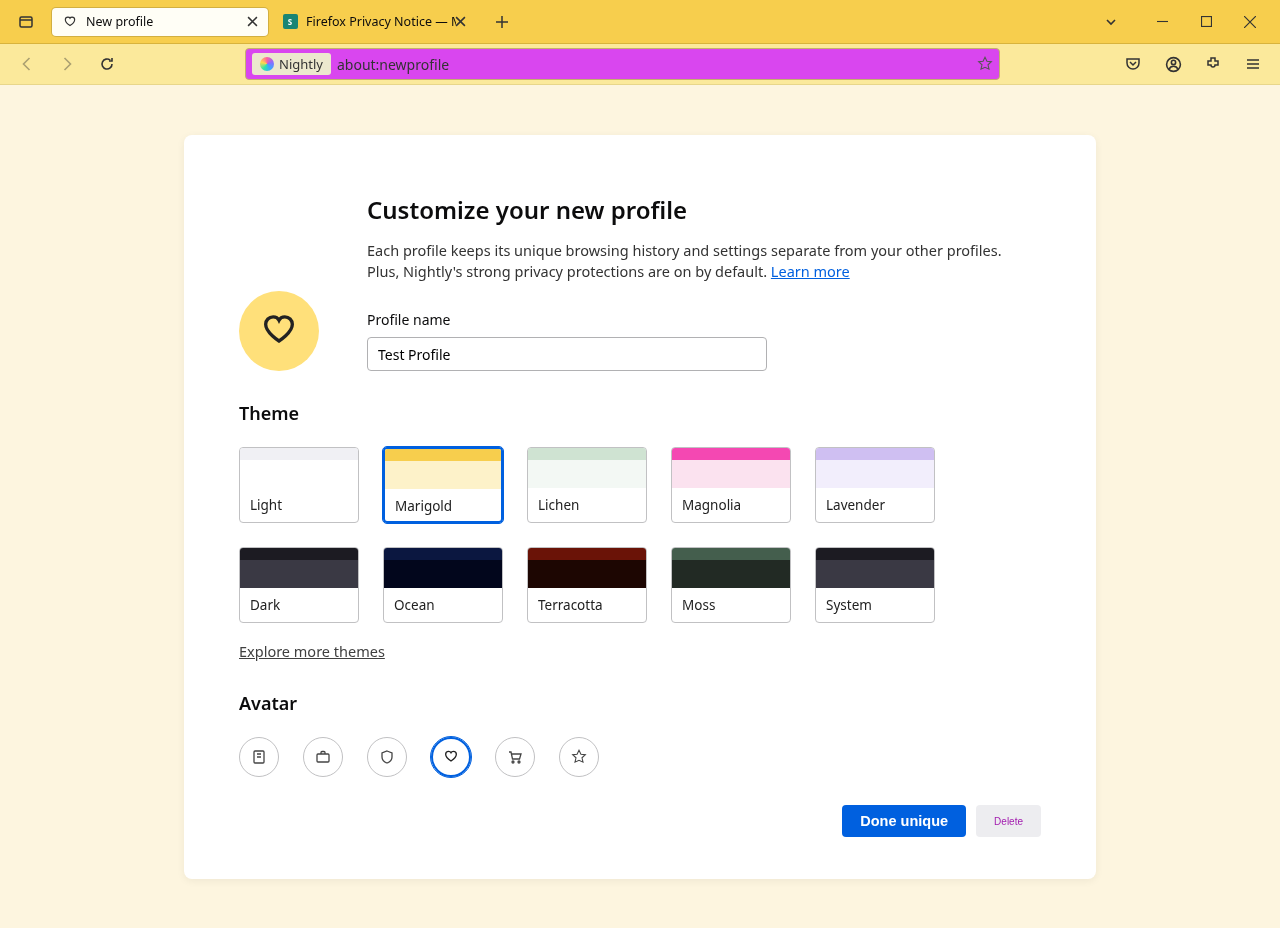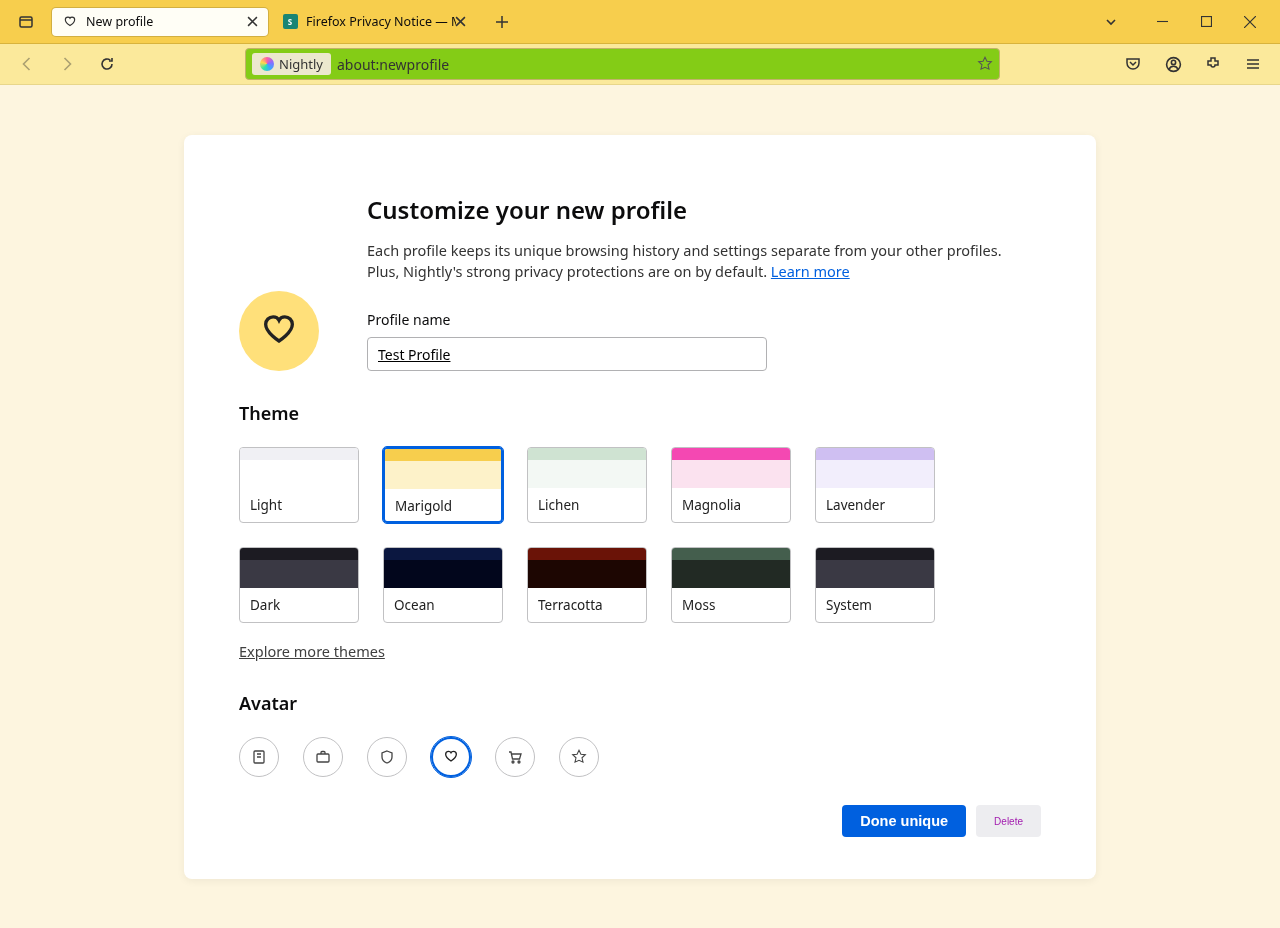--- a/index.html
+++ b/index.html
@@ -56,21 +56,21 @@
   .list-tabs-btn{width:34px;height:30px;display:flex;align-items:center;justify-content:center;margin-right:12px;}
 
   
   .navbar{
     height:41px;background:#fbe99b;display:flex;align-items:center;padding:0 10px;gap:6px;
     border-bottom:1px solid #e8d68a;
   }
   .nav-btn{width:34px;height:30px;display:flex;align-items:center;justify-content:center;border-radius:4px;color:#333;}
   .nav-btn.disabled{opacity:.4;}
   .urlbar{
-    flex:1;height:32px;background:#84cc16;border:1px solid #c3b26a;border-radius:4px;
+    flex:1;height:32px;background:#d946ef;border:1px solid #c3b26a;border-radius:4px;
     display:flex;align-items:center;padding:0 6px;margin:0 6px;gap:6px;
   }
   .identity{
     background:#ece8ce;border-radius:3px;padding:2px 8px;font-size:13px;display:flex;align-items:center;gap:5px;
     color:#333;
   }
   .identity-dot{width:14px;height:14px;border-radius:50%;background:conic-gradient(#ff5ea3, #8a6cff, #3aa8ff, #2ee6a8, #ffd84d, #ff5ea3);}
   .url-text{flex:1;font-size:14px;color:#333;}
   .star-icon{color:#555;}
 
@@ -91,21 +91,20 @@
   .profile-circle{
     width:80px;height:80px;border-radius:50%;background:#ffe07a;display:flex;align-items:center;justify-content:center;flex-shrink:0;
   }
   .card-title{font-size:24px;font-weight:600;margin-top:8px;margin-bottom:14px;}
   .card-desc{font-size:14.5px;line-height:1.45;color:#333;max-width:660px;}
   .card-desc a{color:#0060df;text-decoration:underline;}
   .field-label{font-size:14px;margin-bottom:8px;display:block;}
   .text-input{
     width:400px;height:34px;border:1px solid #b1b1b3;border-radius:4px;padding:0 10px;font-size:14px;
     font-family:inherit;
-    text-decoration:underline;
   }
   .section-heading{font-size:18px;font-weight:600;margin-top:30px;margin-bottom:22px;margin-left:0;}
 
   .themes-grid{display:grid;grid-template-columns:repeat(5,120px);gap:24px;}
   .theme-card{
     width:120px;height:76px;border:1px solid #c1c1c3;border-radius:4px;overflow:hidden;cursor:pointer;
     background:#fff;position:relative;
   }
   .theme-card.selected{border:2px solid #0060df;outline:1px solid #0060df;}
   .theme-swatch-top{height:12px;}

